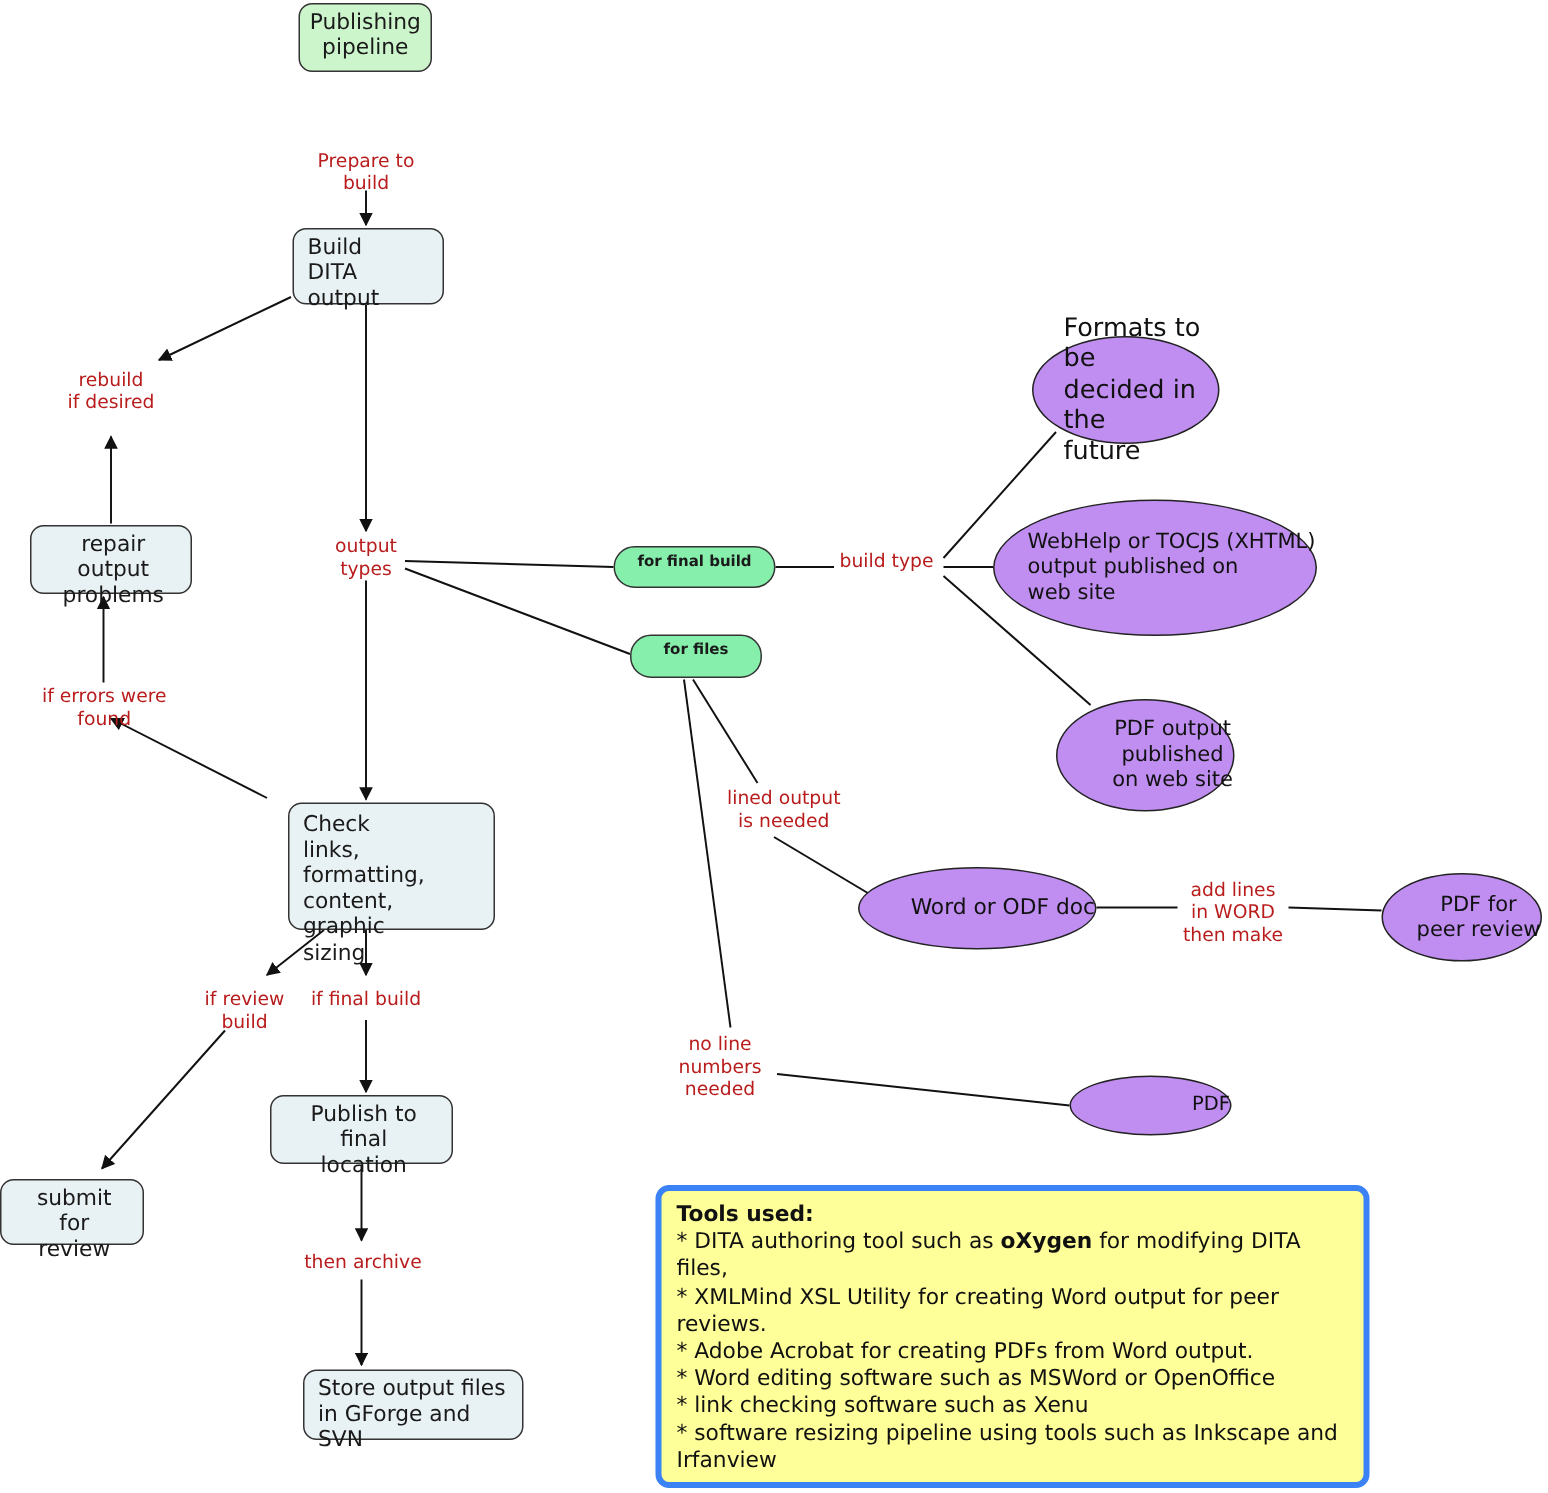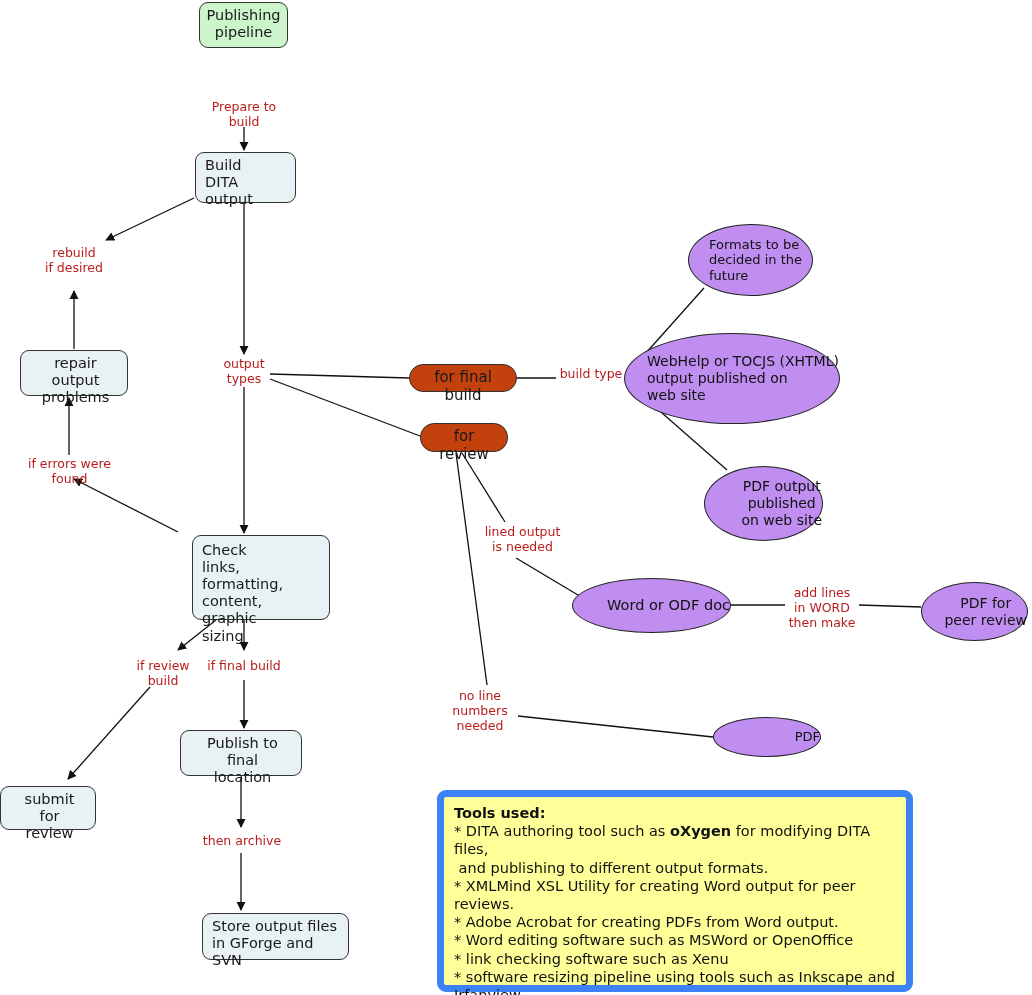--- a/index.html
+++ b/index.html
@@ -50,25 +50,26 @@
     background: #e8f1f3;
     justify-content: flex-start;
     text-align: left;
   }
   .rbox.proc.ctr {
     justify-content: center;
     text-align: center;
     padding-left: 12px;
   }
   .rbox.opt {
-    background: #c2410c;
+    background: #86efac;
     justify-content: center;
     text-align: center;
     border-radius: 14px;
-    font-size: 15px;
+    font-size: 10px;
+    font-weight: bold;
   }
   .ellipse {
     position: absolute;
     box-sizing: border-box;
     border: 1px solid #222222;
     border-radius: 50%;
     background: #bf8ef0;
     display: flex;
     align-items: center;
     line-height: 1.2;
@@ -88,21 +89,21 @@
     font-size: 12.5px;
     line-height: 1.2;
     text-align: center;
     white-space: pre-line;
     color: #b91c1c;
   }
   .notebox {
     position: absolute;
     box-sizing: border-box;
     background: #ffff99;
-    border: 7px solid #3b82f6;
+    border: 4px solid #3b82f6;
     border-radius: 9px;
     padding: 7px 10px 8px 10px;
     font-size: 14.5px;
     line-height: 1.255;
     color: #111111;
   }
   .note-title {
     font-weight: bold;
     display: block;
   }
@@ -212,30 +213,30 @@
   <div class="node rbox proc" style="left:166px; top:913px; width:147px; height:47px;margin-left:36px;">
     <span>Store output files
 in GForge and SVN</span>
   </div>
 
   <div class="node rbox opt" style="left:409px; top:364px; width:108px; height:28px;">
     <span>for final build</span>
   </div>
 
   <div class="node rbox opt" style="left:420px; top:423px; width:88px; height:29px;">
-    <span>for review</span>
-  </div>
-
-  <div class="ellipse left" style="left:688px; top:224px; width:125px; height:72px; font-size:13px; padding-left:20px;">
+    <span>for files</span>
+  </div>
+
+  <div class="ellipse left" style="left:688px; top:224px; width:125px; height:72px; font-size:17px; padding-left:20px;">
     <span>Formats to be
 decided in the
 future</span>
   </div>
 
-  <div class="ellipse left" style="left:624px; top:333px; width:216px; height:91px; font-size:14px; padding-left:22px;">
+  <div class="ellipse left" style="left:662px; top:333px; width:216px; height:91px; font-size:14px; padding-left:22px;">
     <span>WebHelp or TOCJS (XHTML)
 output published on
 web site</span>
   </div>
 
   <div class="ellipse ctr" style="left:704px; top:466px; width:119px; height:75px; font-size:14px;">
     <span>PDF output
 published
 on web site</span>
   </div>
@@ -281,21 +282,20 @@
 numbers
 needed</div>
 
   <div class="elabel" style="left:776px; top:585px; width:92px;">add lines
 in WORD
 then make</div>
 
   <div class="notebox" style="left:437px; top:790px; width:476px; height:202px;">
     <span class="note-title">Tools used:</span>
     <span class="note-line"><span>* DITA authoring tool such as </span><b>oXygen</b><span> for modifying DITA files,</span></span>
-    <span class="note-line"> and publishing to different output formats.</span>
     <span class="note-line">* XMLMind XSL Utility for creating Word output for peer reviews.</span>
     <span class="note-line">* Adobe Acrobat for creating PDFs from Word output.</span>
     <span class="note-line">* Word editing software such as MSWord or OpenOffice</span>
     <span class="note-line">* link checking software such as Xenu</span>
     <span class="note-line">* software resizing pipeline using tools such as Inkscape and</span>
     <span class="note-line">Irfanview</span>
 
   </div>
 
 </div>

